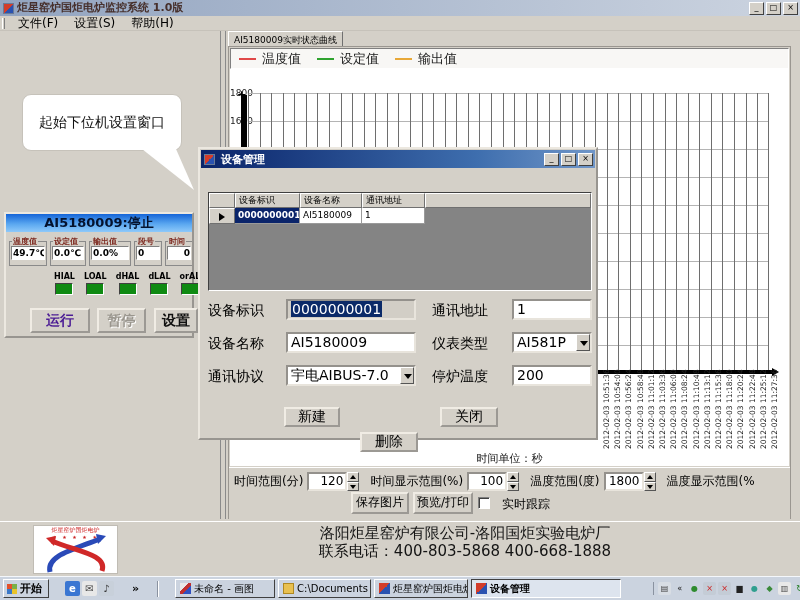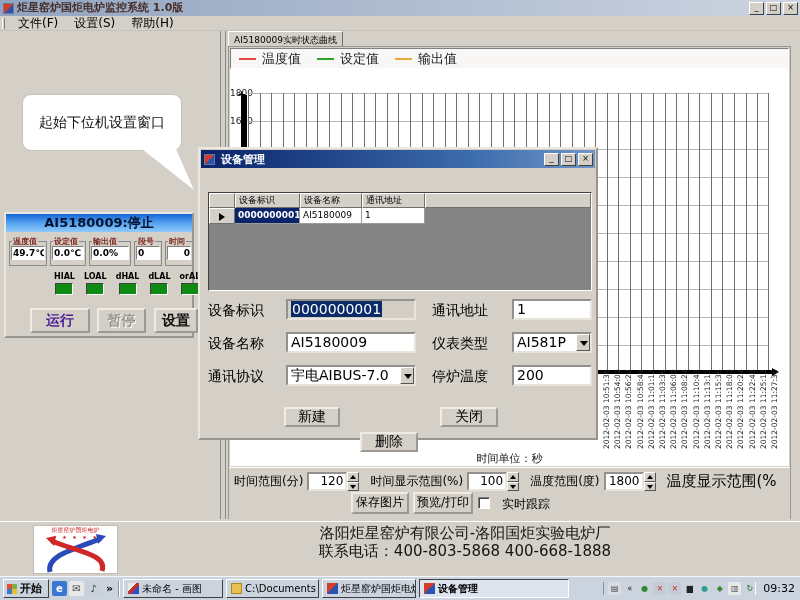--- a/index.html
+++ b/index.html
@@ -40,21 +40,21 @@
 
 .ctrlstrip{position:absolute;left:0;top:420px;width:561px;height:52px;background:#d4d0c8;border-top:1px solid #fff;overflow:hidden;}
 .ctrlrow1{display:flex;align-items:center;padding:4px 0 0 5px;white-space:nowrap;overflow:hidden;}
 .spin-group{display:flex;align-items:center;margin-right:11px;}
 .spin-label{font-size:12px;margin-right:4px;white-space:nowrap;}
 .spin-box{width:40px;height:19px;background:#fff;border:2px inset #e8e4dc;font-size:12px;line-height:15px;text-align:right;padding-right:2px;}
 .spin-arrows{width:12px;height:19px;display:flex;flex-direction:column;}
 .spin-arrows div{flex:1;background:#d4d0c8;border:1px solid;border-color:#fff #555 #555 #fff;position:relative;}
 .spin-arrows div:first-child::after{content:"";position:absolute;left:2px;top:2px;border-left:3px solid transparent;border-right:3px solid transparent;border-bottom:4px solid #000;}
 .spin-arrows div:last-child::after{content:"";position:absolute;left:2px;top:2px;border-left:3px solid transparent;border-right:3px solid transparent;border-top:4px solid #000;}
-.cut-label{font-size:15px;white-space:nowrap;}
+.cut-label{font-size:12px;white-space:nowrap;}
 .cbtn{position:absolute;height:22px;background:#d4d0c8;border:2px outset #f0ece4;font-size:12px;text-align:center;line-height:17px;color:#000;}
 .checkbox{position:absolute;width:12px;height:12px;background:#fff;border:1px solid;border-color:#808080 #fff #fff #808080;box-shadow:inset 1px 1px 0 #404040;}
 .track-label{position:absolute;font-size:12px;}
 
 
 .bubble{position:absolute;left:22px;top:94px;width:160px;height:57px;background:#fff;border:1px solid #c6c2ba;border-radius:9px;display:flex;align-items:center;justify-content:center;font-size:14px;color:#111;z-index:4;}
 .bubble-tail{position:absolute;left:128px;top:149px;z-index:4;}
 
 
 .spanel{position:absolute;left:4px;top:212px;width:190px;height:126px;background:#d4d0c8;border:2px outset #ece8e0;z-index:3;}
@@ -98,21 +98,21 @@
 .dbtn{position:absolute;top:258px;height:20px;background:#d4d0c8;border:2px outset #f0ece4;font-size:14px;line-height:15px;text-align:center;}
 
 
 .footer{position:absolute;left:0;top:521px;width:800px;height:55px;background:#d4d0c8;border-top:1px solid #fff;}
 .logo{position:absolute;left:33px;top:3px;width:85px;height:49px;background:#fff;border:1px solid #c0bcb4;overflow:hidden;}
 .logo .arc{position:absolute;left:0;top:1px;width:100%;text-align:center;font-size:6px;color:#c22;line-height:6px;white-space:nowrap;}
 .logo .stars{position:absolute;left:0;top:8px;width:100%;text-align:center;font-size:5px;color:#c22;line-height:6px;letter-spacing:2px;}
 .ftext{position:absolute;left:140px;right:10px;top:2px;text-align:center;font-size:15px;color:#141414;line-height:18px;}
 
 
-.taskbar{position:absolute;left:0;top:576px;width:800px;height:24px;background:#cbd3df;border-top:1px solid #f4f7fb;display:flex;align-items:center;padding:0 3px;gap:3px;}
+.taskbar{position:absolute;left:0;top:576px;width:800px;height:24px;background:#cbd3df;border-top:1px solid #f4f7fb;display:flex;align-items:center;padding:0 3px;gap:16px;}
 .startbtn{width:46px;height:19px;border:1px solid;border-color:#fff #404040 #404040 #fff;background:#cbd3df;display:flex;align-items:center;gap:3px;padding:0 3px;font-size:11px;font-weight:bold;flex:0 0 auto;}
 .flag{width:10px;height:10px;background:conic-gradient(#7ab048 0 90deg,#e8c32a 90deg 180deg,#3a78c8 180deg 270deg,#e4502a 270deg 360deg);flex:0 0 auto;}
 .qchip{width:15px;height:15px;border-radius:2px;font-size:10px;font-weight:bold;text-align:center;line-height:15px;flex:0 0 auto;}
 .overflow-chev{font-size:11px;font-weight:bold;padding:0 2px;flex:0 0 auto;}
 .tsep{width:2px;height:16px;border-left:1px solid #8a92a0;border-right:1px solid #fff;flex:0 0 auto;}
 .task-btn{height:19px;border:1px solid;border-color:#fff #404040 #404040 #fff;background:#cbd3df;display:flex;align-items:center;gap:3px;padding:0 4px;font-size:10px;white-space:nowrap;overflow:hidden;flex:0 0 auto;}
 .task-btn.active{border-color:#404040 #fff #fff #404040;background:#dde4ee;font-weight:bold;}
 .task-icon{width:11px;height:11px;flex:0 0 auto;}
 .ic-paint-icon{background:linear-gradient(135deg,#e8e8e8 40%,#c03030 40% 60%,#3050c0 60%);}
 .ic-folder-icon{background:#e8c050;border:1px solid #b08820;}

